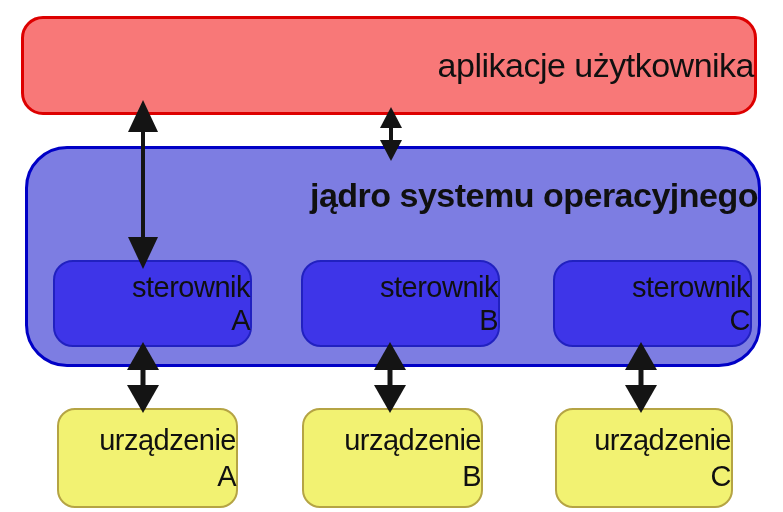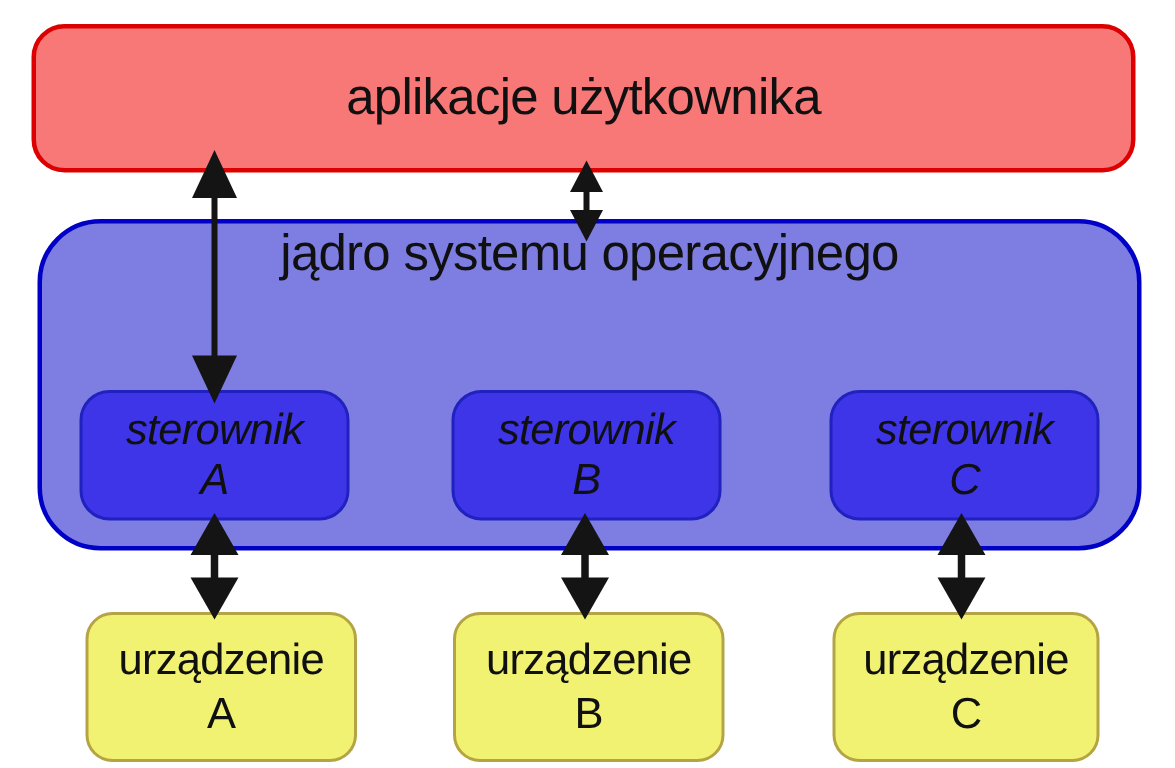--- a/index.html
+++ b/index.html
@@ -14,21 +14,21 @@
     background: var(--page_bg, #ffffff);
     font-family: "Liberation Sans", sans-serif;
     color: var(--text_color, #101010);
     overflow: hidden;
   }
   .box {
     position: absolute;
     box-sizing: border-box;
     display: flex;
     flex-direction: column;
-    align-items: center;
+    align-items: flex-end;
     justify-content: center;
     text-align: center;
     letter-spacing: -0.5px;
   }
   .apps {
     left: 21px; top: 16px;
     width: 736px; height: 99px;
     background: var(--apps_fill);
     border: 3px solid var(--apps_border);
     border-radius: 22px;
@@ -36,32 +36,33 @@
   }
   .kernel {
     left: 25px; top: 146px;
     width: 736px; height: 221px;
     background: var(--kernel_fill);
     border: 3px solid var(--kernel_border);
     border-radius: 42px;
     justify-content: flex-start;
   }
   .kernel-label {
+    padding-top: 26px;
     font-size: 34px;
     line-height: 40px;
+    font-weight: bold;
   }
   .driver {
     top: 260px;
-    width: 180px; height: 87px;
+    width: 199px; height: 87px;
     background: var(--driver_fill);
     border: 2px solid var(--driver_border);
     border-radius: 20px;
     font-size: 29px;
     line-height: 33px;
-    font-style: italic;
   }
   .driver-a { left: 53px; }
   .driver-b { left: 301px; }
   .driver-c { left: 553px; }
   .device {
     top: 408px;
     width: 181px; height: 100px;
     background: var(--device_fill);
     border: 2px solid var(--device_border);
     border-radius: 18px;

